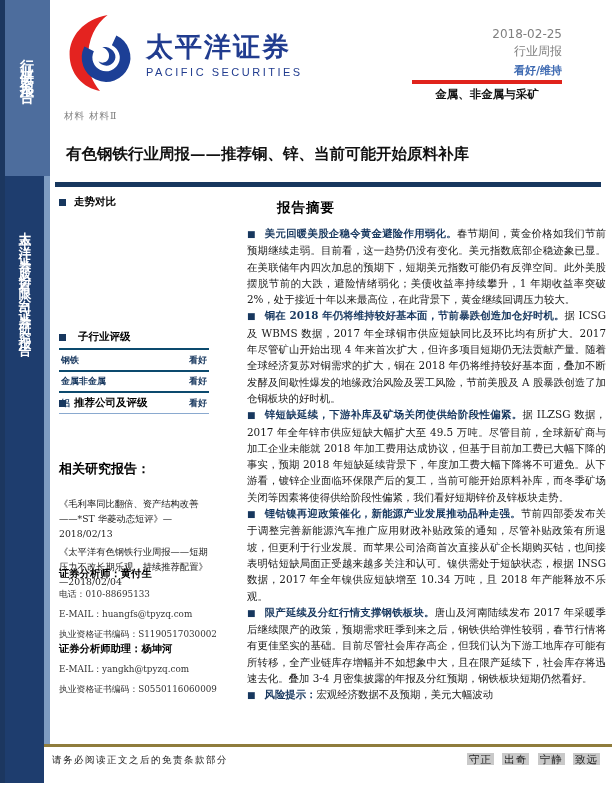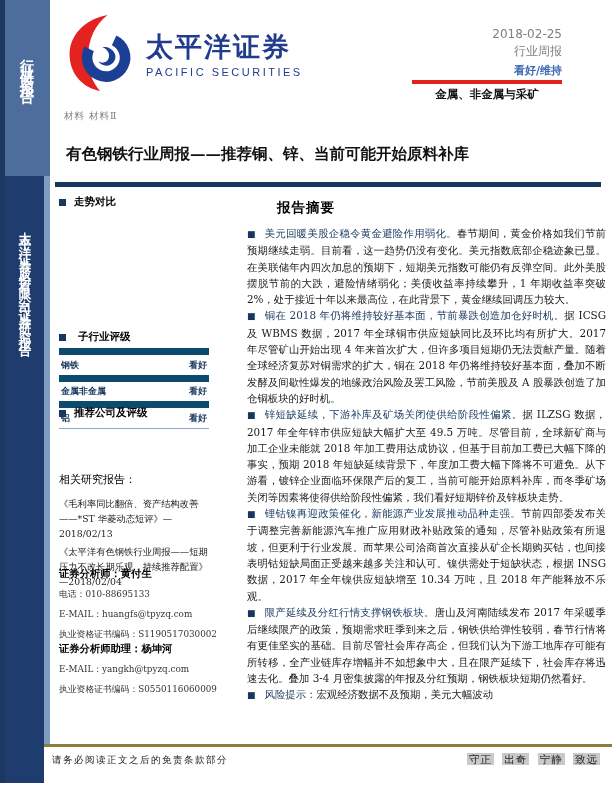--- a/index.html
+++ b/index.html
@@ -34,35 +34,35 @@
   
   .title{position:absolute;left:66px;top:144px;width:530px;font-size:15.5px;font-weight:bold;color:#111;}
   .divider{position:absolute;left:55px;top:182px;width:546px;height:4.5px;background:#17375e;}
   
   .sec-head{position:absolute;font-size:10.5px;font-weight:bold;color:#000;
     display:flex;align-items:center;gap:8px;}
   .sq{width:7px;height:7px;background:#17375e;display:inline-block;flex:none;}
   .ratings{position:absolute;left:59px;top:348px;width:150px;
     font-family:"DejaVu Sans","Liberation Sans",sans-serif;}
   .rating-row{display:flex;justify-content:space-between;padding:3.5px 2px 3px 2px;
-    border-top:7px solid #0c4a6e;font-size:9px;font-weight:bold;color:#17375e;}
+    border-top:2px solid #0c4a6e;font-size:9px;font-weight:bold;color:#17375e;}
   .ratings .rating-row:last-child{border-bottom:1px solid #8aa9cf;}
-  .related-head{position:absolute;left:59px;top:472px;font-size:11px;font-weight:normal;color:#000;}
+  .related-head{position:absolute;left:59px;top:460px;font-size:13px;font-weight:bold;color:#000;}
   .related{position:absolute;left:59px;top:496px;width:154px;font-size:9.3px;line-height:15px;color:#222;}
   .related p{margin:0 0 3px 0;}
   .person{position:absolute;left:59px;width:165px;}
   .person-title{font-size:10.3px;font-weight:bold;color:#000;margin-bottom:8px;}
   .detail{font-size:8.8px;color:#333;margin-bottom:8px;}
   
   .sum-head{position:absolute;left:237px;top:199px;font-size:13.5px;font-weight:bold;color:#000;letter-spacing:1px;margin-left:40px;}
   .bullets{position:absolute;left:247px;top:225px;width:359px;text-align:justify;
     font-size:10.4px;line-height:16.3px;color:#1a1a1a;}
   .bullets p{margin:0;}
   .sq2{color:#17375e;font-size:9px;margin-right:9px;}
-  .lead{font-weight:normal;color:#17375e;}
+  .lead{font-weight:bold;color:#17375e;}
   
   .gold{position:absolute;left:44px;top:744px;width:568px;height:2.5px;background:#8f7c3c;}
   .disclaimer{position:absolute;left:52px;top:754px;font-size:9.5px;color:#222;letter-spacing:1.5px;}
   .motto{position:absolute;right:12px;top:753px;font-size:10.5px;color:#222;}
   .motto span{background:#c9c9c9;padding:0 2px;margin-left:5px;letter-spacing:1px;}
 </style>
 </head>
 <body>
 
 <div class="page">
@@ -119,21 +119,21 @@
     <div class="rating-row">
       <span>金属非金属</span>
       <span>看好</span>
     </div>
     <div class="rating-row">
       <span>铝</span>
       <span>看好</span>
     </div>
   </div>
 
-  <div class="sec-head" style="left:59px;top:406px;">
+  <div class="sec-head" style="left:59px;top:396px;">
     <span class="sq"></span>
     <span>推荐公司及评级</span>
   </div>
 
   <div class="related-head">相关研究报告：</div>
   <div class="related">
     <p>《毛利率同比翻倍、资产结构改善——*ST 华菱动态短评》—2018/02/13</p>
     <p>《太平洋有色钢铁行业周报——短期压力不改长期乐观，持续推荐配置》—2018/02/04</p>
   </div>
 

